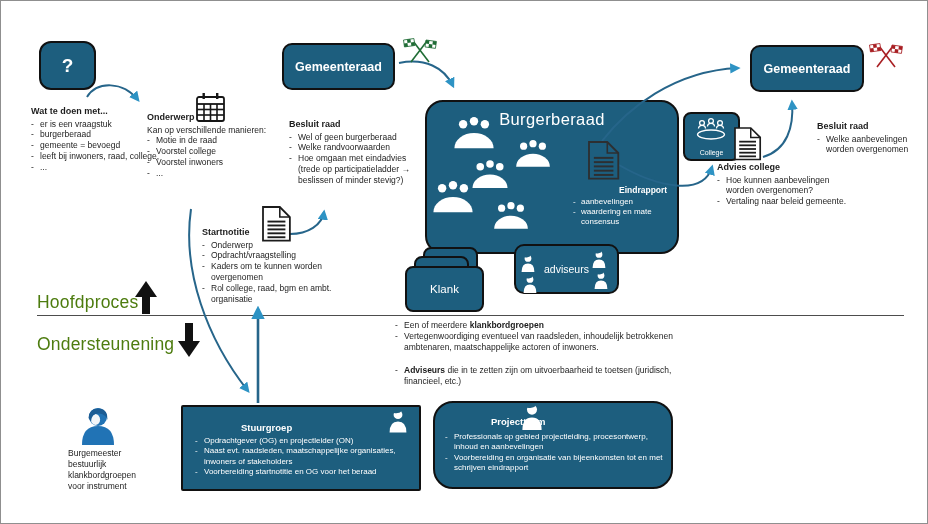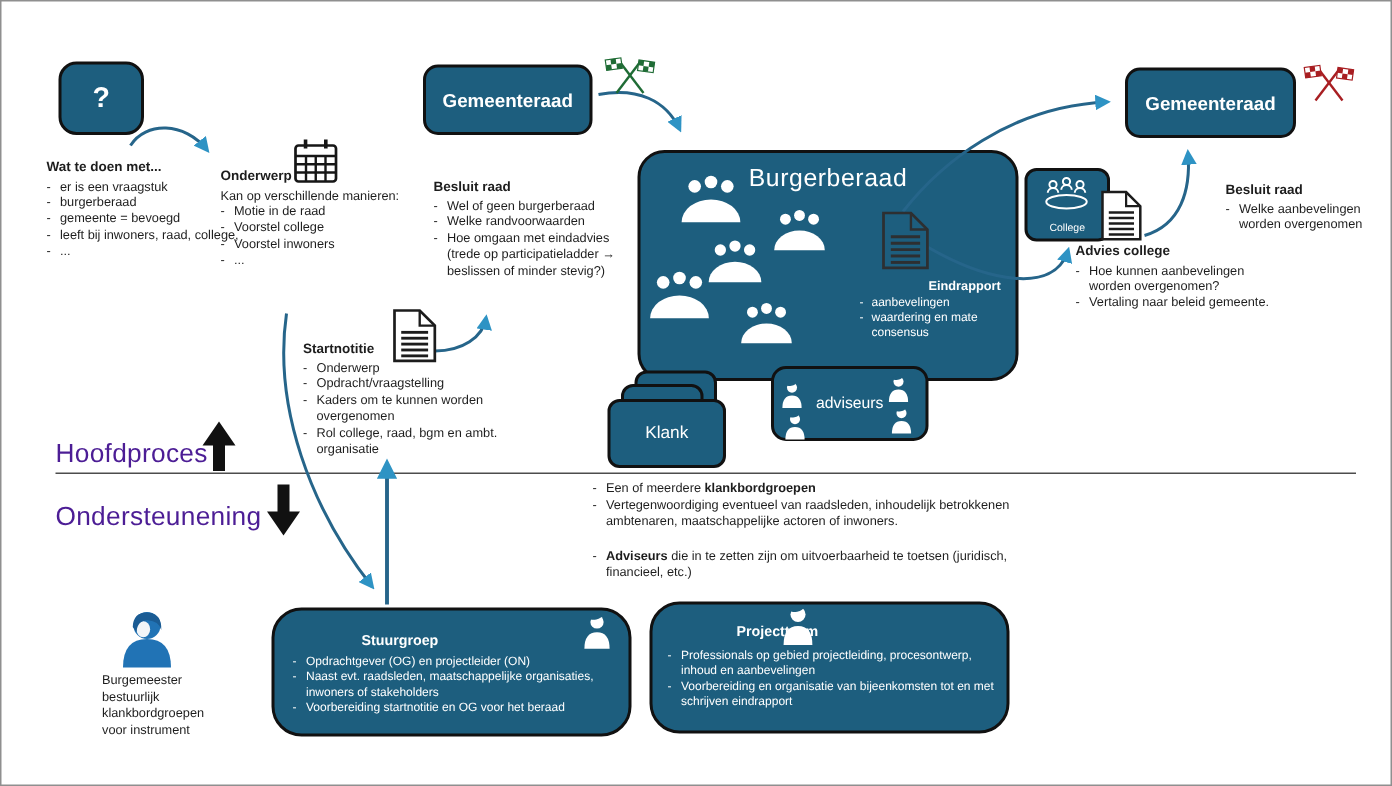--- a/index.html
+++ b/index.html
@@ -12,21 +12,21 @@
     position:absolute;background:#1d5e7e;border:2px solid #111;
     color:#fff;box-sizing:border-box;
   }
   .center{display:flex;align-items:center;justify-content:center;text-align:center;}
   .tb{position:absolute;font-size:8.5px;line-height:1.28;color:#1d1d1d;}
   .tb .hd{font-weight:bold;font-size:9px;margin-bottom:1px;}
   .li{display:flex;}
   .dash{width:9px;flex:none;}
   .svglayer{position:absolute;left:0;top:0;z-index:6;pointer-events:none;}
   .divider{position:absolute;left:36px;top:314px;width:867px;border-top:1.4px solid #4d4d4d;z-index:0;}
-  .proclabel{position:absolute;font-size:17.5px;color:#4c1d95;letter-spacing:.2px;z-index:1;}
+  .proclabel{position:absolute;font-size:17.5px;color:#4d7c0f;letter-spacing:.2px;z-index:1;}
   .whitebullets{color:#fff;}
   .whitebullets .hd{color:#fff;padding-left:46px;}
 </style>
 </head>
 <body>
 
 <div class="canvas">
 
   <div class="divider"></div>
   <div class="proclabel" style="left:36px;top:291px;">Hoofdproces</div>
@@ -182,21 +182,21 @@
     <div class="li">
         <span class="dash">-</span>
         <span>Vertegenwoordiging eventueel van raadsleden, inhoudelijk betrokkenen ambtenaren, maatschappelijke actoren of inwoners.</span>
       </div>
     <div class="li" style="margin-top:12px;">
         <span class="dash">-</span>
         <span><b>Adviseurs</b><span> die in te zetten zijn om uitvoerbaarheid te toetsen (juridisch, financieel, etc.)</span></span>
       </div>
   </div>
 
-  <div class="tealbox" style="left:180px;top:404px;width:240px;height:86px;border-radius:20px;z-index:1;">
+  <div class="tealbox" style="left:180px;top:404px;width:240px;height:86px;border-radius:2px;z-index:1;">
     <div class="tb whitebullets" style="left:12px;top:15px;width:216px;font-size:8px;color:#fff;">
       <div class="hd" style="font-size:9.5px;margin-bottom:2px;">Stuurgroep</div>
       <div class="li">
           <span class="dash">-</span>
           <span>Opdrachtgever (OG) en projectleider (ON)</span>
         </div>
       <div class="li">
           <span class="dash">-</span>
           <span>Naast evt. raadsleden, maatschappelijke organisaties, inwoners of stakeholders</span>
         </div>

